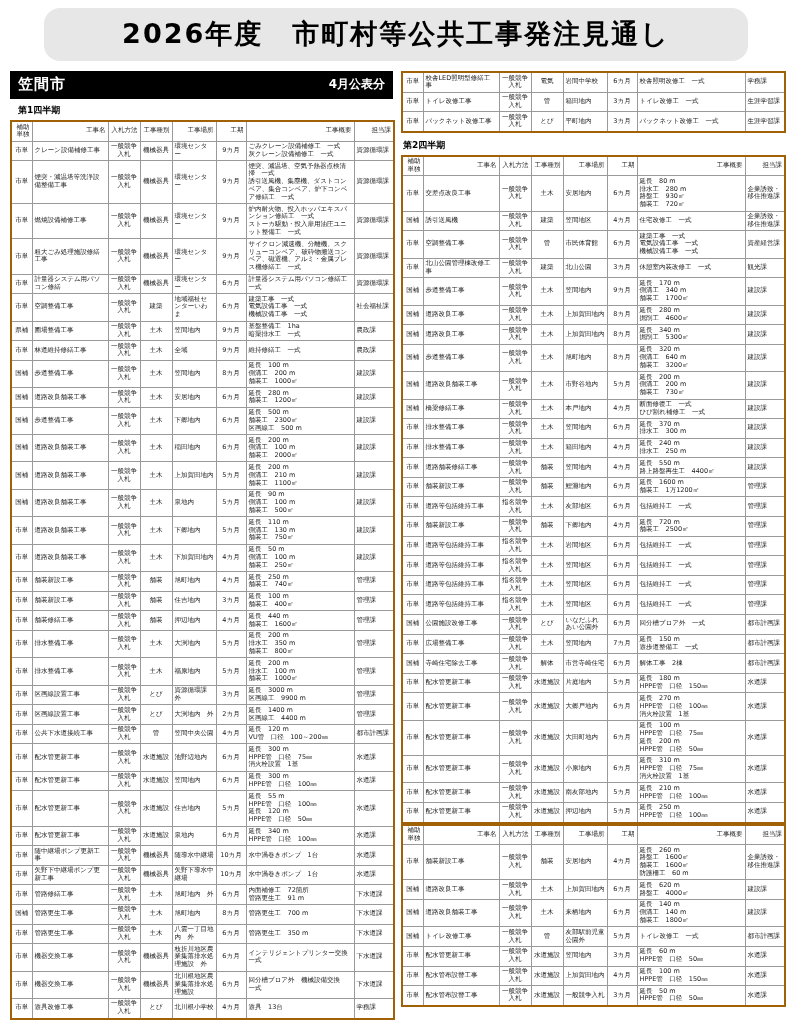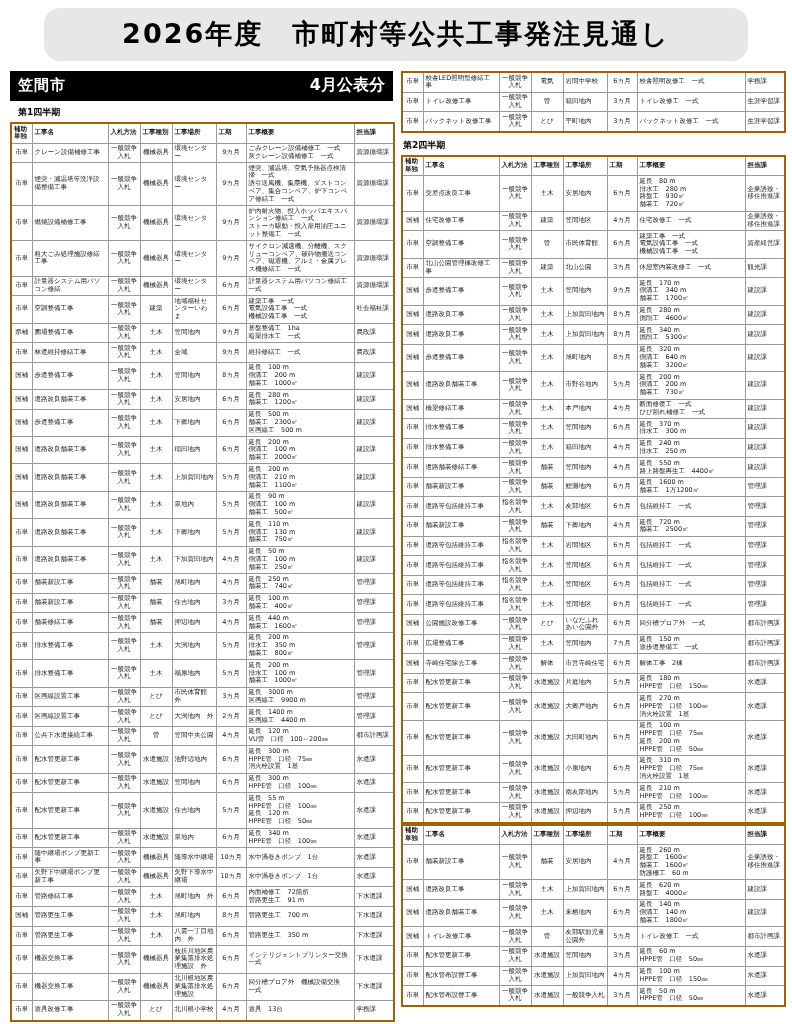--- a/index.html
+++ b/index.html
@@ -21,37 +21,37 @@
     color:#000;
   }
   .columns{display:flex;gap:8px;padding:0 10px;align-items:flex-start;border-radius:15px;}
   .col{width:383px;flex:0 0 383px;}
   .muni-bar{
     background:#000000;color:#ffffff;
     display:flex;justify-content:space-between;align-items:center;
     padding:4px 8px 5px 8px;
   }
   .muni-name{font-size:15px;font-weight:bold;letter-spacing:1px;}
-  .pub-label{font-size:16px;font-weight:bold;}
+  .pub-label{font-size:12px;font-weight:bold;}
   .section-label{font-size:9px;font-weight:bold;margin:6px 0 3px 2px;color:#000;}
   .section-label.first{margin-top:5px;margin-left:8px;}
   table.works{
     border-collapse:collapse;table-layout:fixed;width:383px;
     border:2px solid #a16207;
   }
   table.works th, table.works td{
     border:1px solid #9a9a9a;
     font-size:6.5px;
     line-height:1.2;
     padding:1.5px 2px;
     vertical-align:middle;
     word-break:break-all;
     overflow:hidden;
   }
-  table.works th{font-weight:bold;text-align:left;background:#fff;}
+  table.works th{font-weight:normal;text-align:right;background:#fff;}
   table.works td{white-space:pre-line;text-align:left;}
   table.works td.c0, table.works td.c2, table.works td.c3, table.works td.c5{text-align:center;}
   col.c0{width:21px;}  col.c1{width:76px;}  col.c2{width:32px;}  col.c3{width:32px;}
   col.c4{width:44px;}  col.c5{width:30px;}  col.c6{width:108px;} col.c7{width:40px;}
 </style>
 </head>
 <body>
 
 <div class="page">
 
@@ -328,21 +328,21 @@
                 <td class="c6">延長　200 m
 排水工　100 m
 舗装工　1000㎡</td>
                 <td class="c7">管理課</td>
               </tr>
               <tr>
                 <td class="c0">市単</td>
                 <td class="c1">区画線設置工事</td>
                 <td class="c2">一般競争入札</td>
                 <td class="c3">とび</td>
-                <td class="c4">市民体育館　外</td>
+                <td class="c4">資源循環課　外</td>
                 <td class="c5">3カ月</td>
                 <td class="c6">延長　3000 m
 区画線工　9900 m</td>
                 <td class="c7">管理課</td>
               </tr>
               <tr>
                 <td class="c0">市単</td>
                 <td class="c1">区画線設置工事</td>
                 <td class="c2">一般競争入札</td>
                 <td class="c3">とび</td>
@@ -577,21 +577,21 @@
                 <td class="c4">安居地内</td>
                 <td class="c5">6カ月</td>
                 <td class="c6">延長　80 m
 排水工　280 m
 路盤工　930㎡
 舗装工　720㎡</td>
                 <td class="c7">企業誘致・移住推進課</td>
               </tr>
               <tr>
                 <td class="c0">国補</td>
-                <td class="c1">住宅改修工事</td>
+                <td class="c1">誘引送風機</td>
                 <td class="c2">一般競争入札</td>
                 <td class="c3">建築</td>
                 <td class="c4">笠間地区</td>
                 <td class="c5">4カ月</td>
                 <td class="c6">住宅改修工　一式</td>
                 <td class="c7">企業誘致・移住推進課</td>
               </tr>
               <tr>
                 <td class="c0">市単</td>
                 <td class="c1">空調整備工事</td>

